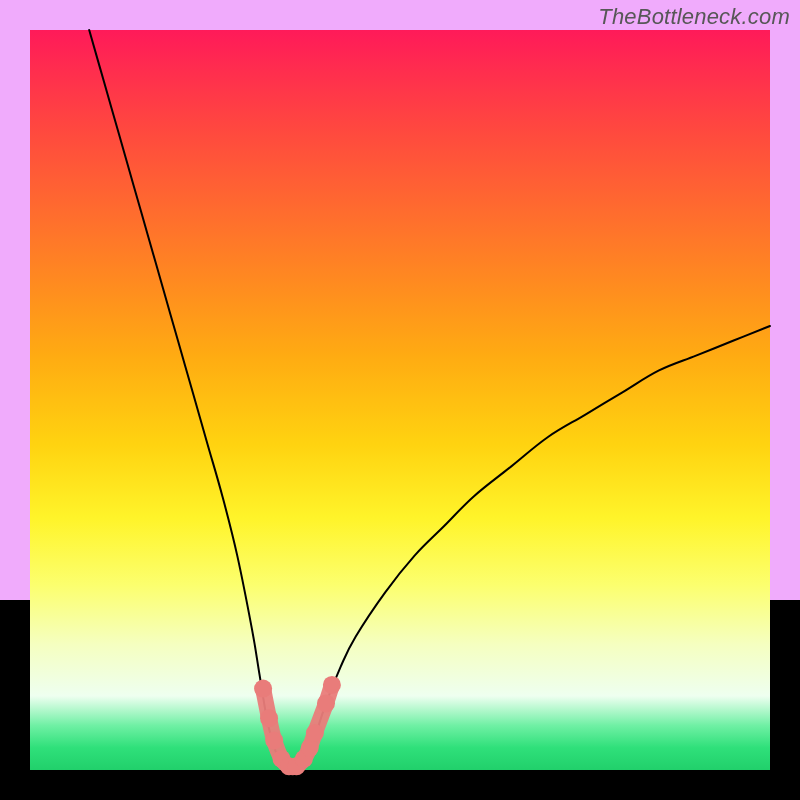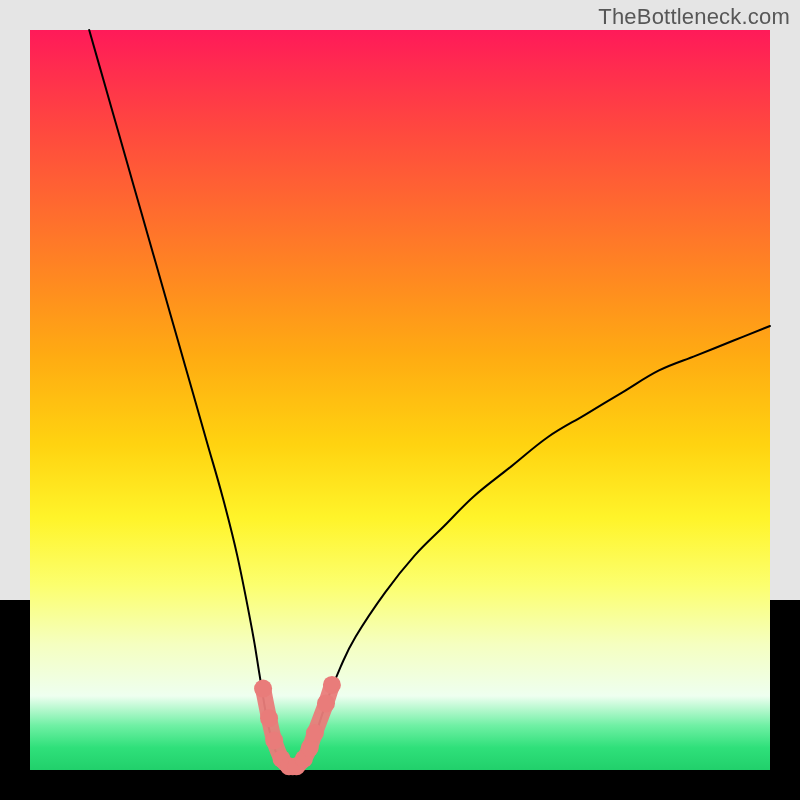--- a/index.html
+++ b/index.html
@@ -10,22 +10,23 @@
     background: #000;
     font-family: Arial, Helvetica, sans-serif;
     overflow: hidden;
   }
   .frame {
     position: absolute;
     left: 0;
     top: 0;
     width: 800px;
     height: 600px;
-    background: #e5e5e5;
+    background: #f0abfc;
     box-sizing: border-box;
+    font-style: italic;
   }
   .plot-area {
     position: absolute;
     left: 30px;
     top: 30px;
     width: 740px;
     height: 740px;
     
     background: linear-gradient(to bottom,
       #ff1a59 0%,

